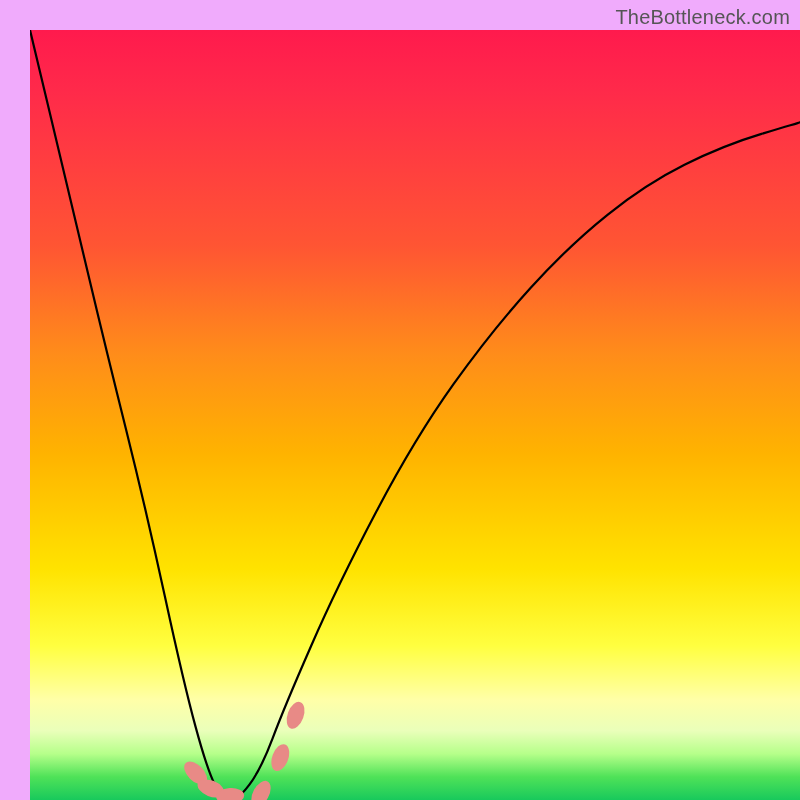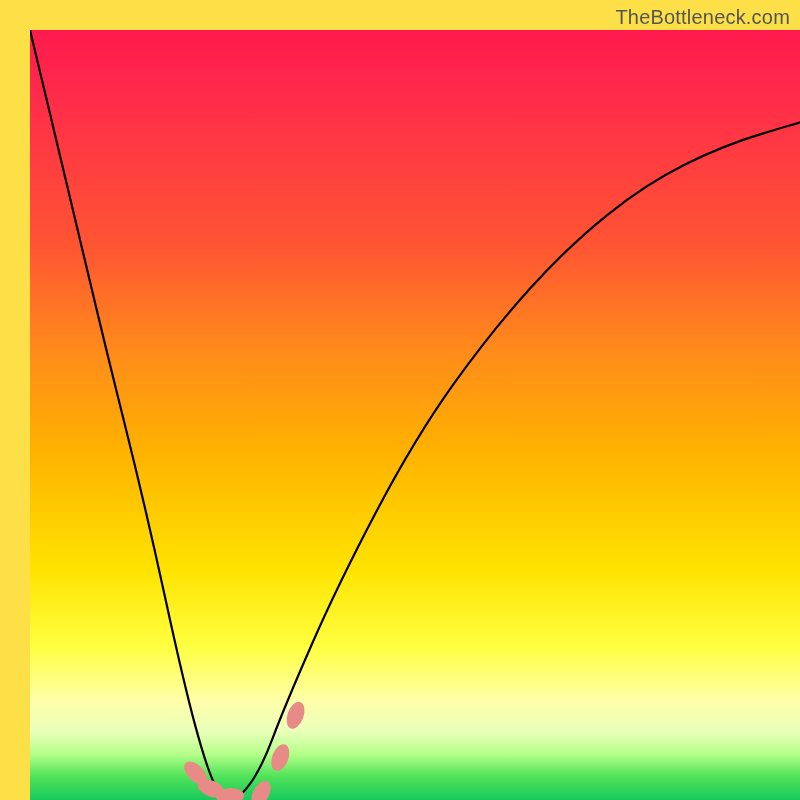--- a/index.html
+++ b/index.html
@@ -8,21 +8,21 @@
     width: 800px;
     height: 800px;
     overflow: hidden;
     background: #000;
     font-family: Arial, Helvetica, sans-serif;
   }
   .frame {
     position: relative;
     width: 800px;
     height: 800px;
-    background: #fde047;
+    background: #f0abfc;
   }
   .plot-area {
     position: absolute;
     left: 30px;
     top: 30px;
     width: 770px;
     height: 770px;
     overflow: hidden;
   }
   .gradient {

